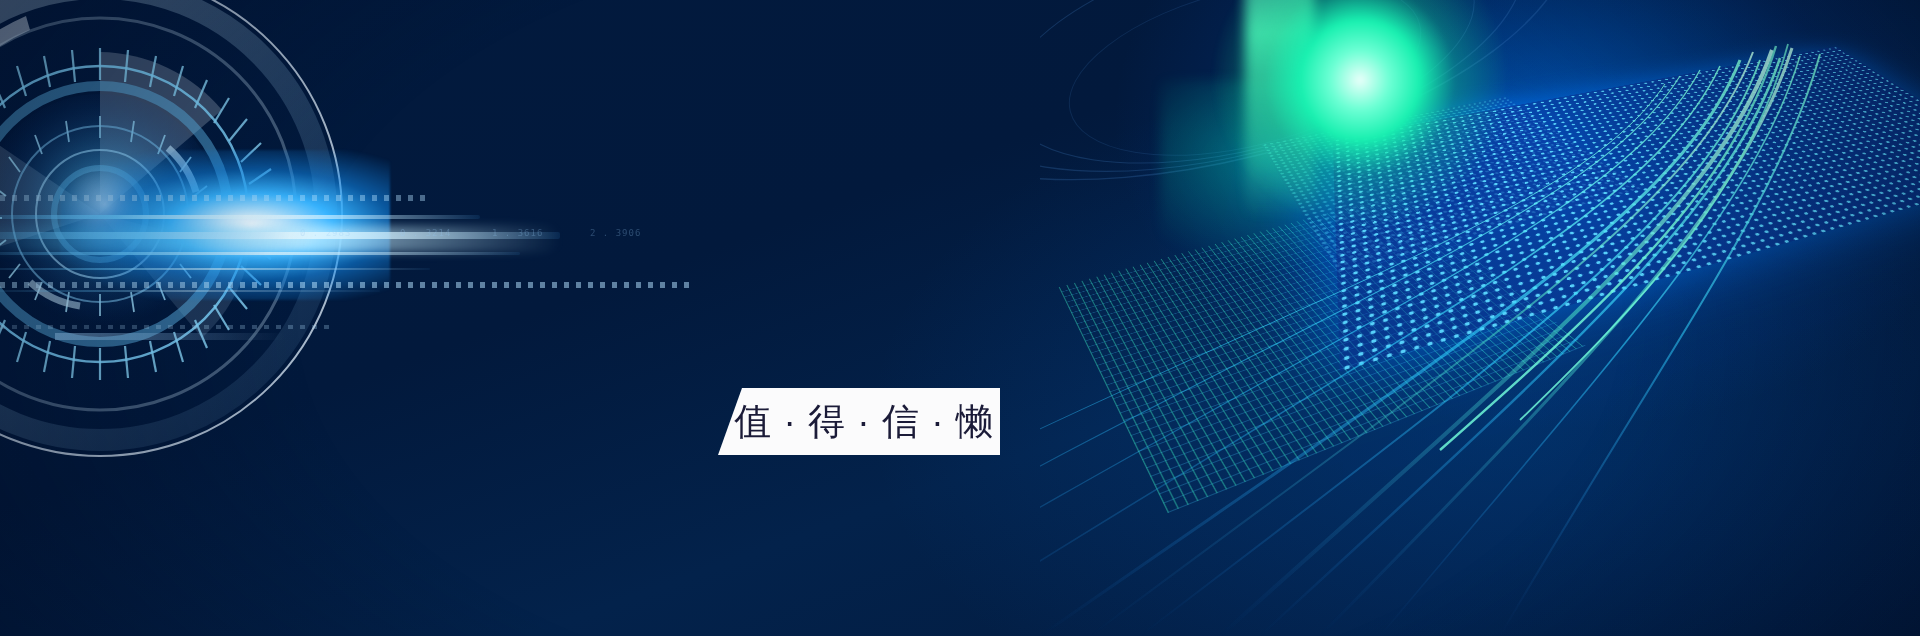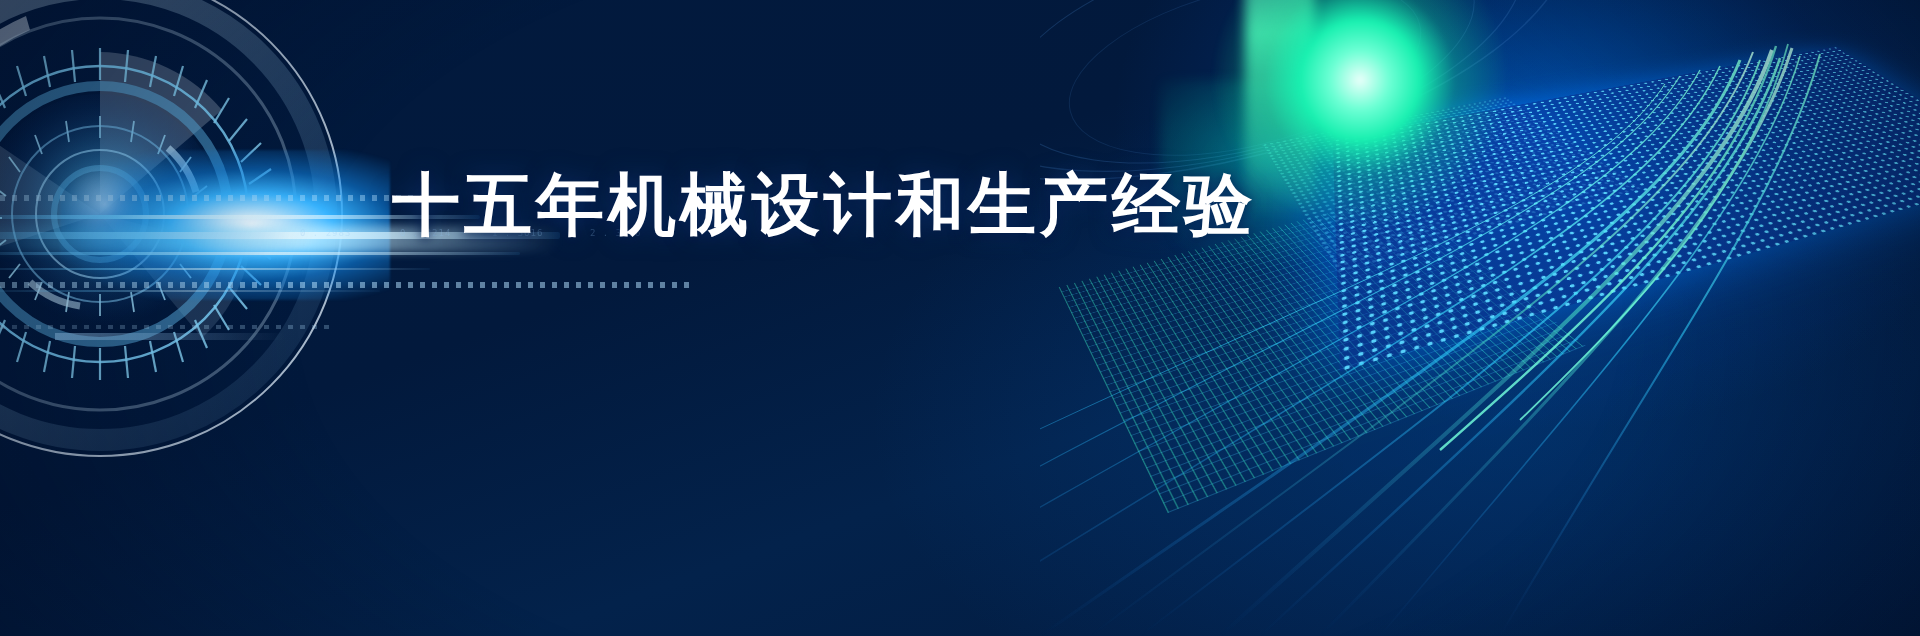--- a/index.html
+++ b/index.html
@@ -299,16 +299,18 @@
         <g stroke="#6ff7d8" stroke-opacity=".85" fill="none">
           <path d="M1156,46 C1112,190 990,300 820,450" stroke-width="2.4"></path>
           <path d="M1168,44 C1130,185 1030,295 900,420" stroke-width="1.8"></path>
         </g>
       </svg>
     </div>
   </div>
 
   <div class="vignette"></div>
 
-  <div class="headline">十五年机械设计和生产经验</div>
-
+
+  <div class="tagline-box">
+    <span class="tagline-text">值 · 得 · 信 · 懒</span>
+  </div>
 
 </div>
 
 </body></html>

